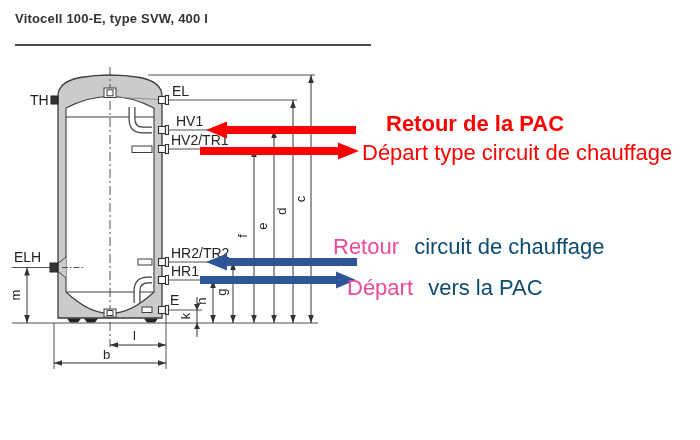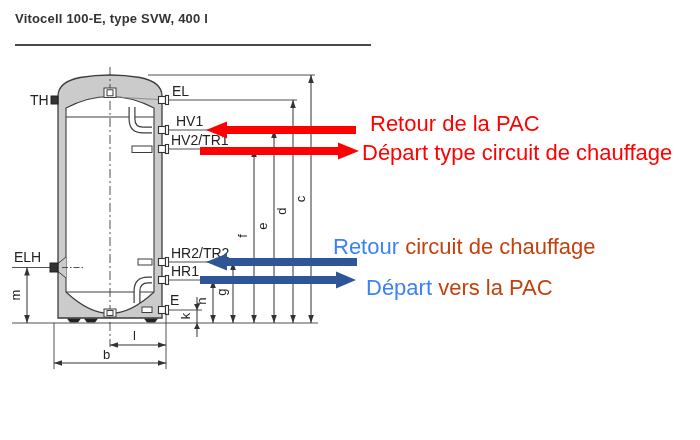--- a/index.html
+++ b/index.html
@@ -8,22 +8,22 @@
     font-family:"Liberation Sans", sans-serif;
   }
   .title{
     position:absolute;left:15px;top:11px;font-size:13px;font-weight:bold;color:#333;
     letter-spacing:.2px;
   }
   .title-rule{position:absolute;left:15px;top:44px;width:356px;height:2px;background:#4a4a4a;}
   .diagram-svg{position:absolute;left:0;top:0;}
   .annot{position:absolute;font-size:22px;line-height:26px;white-space:nowrap;}
   .annot .red{color:#ff0000;}
-  .annot .blue{color:#3b82f6;}
-  .annot .dark{color:#c2410c;}
+  .annot .blue{color:#ec4899;}
+  .annot .dark{color:#0c4a6e;margin-left:9px;}
 </style>
 </head>
 <body>
 
 <div class="title">Vitocell 100-E, type SVW, 400 l</div>
 <div class="title-rule"></div>
 
 <svg class="diagram-svg" width="700" height="440" viewBox="0 0 700 440">
   <defs>
     <marker id="dar" viewBox="0 0 8 8" refX="8" refY="4" markerWidth="8" markerHeight="8" orient="auto-start-reverse" markerUnits="userSpaceOnUse">
@@ -163,19 +163,19 @@
     <text x="190" y="316" text-anchor="middle" transform="rotate(-90 190 316)">k</text>
     <text x="20" y="295" text-anchor="middle" transform="rotate(-90 20 295)">m</text>
   </g>
 
   <polygon fill="#ff0000" points="206,130 227,121.5 227,126 356,126 356,134 227,134 227,138.5"></polygon>
   <polygon fill="#ff0000" points="200,147 338,147 338,142.5 359,151 338,159.5 338,155 200,155"></polygon>
   <polygon fill="#2e5596" points="206,262 227,253.5 227,258 357,258 357,266 227,266 227,270.5"></polygon>
   <polygon fill="#2e5596" points="200,276 336,276 336,271.5 356,280 336,288.5 336,284 200,284"></polygon>
 </svg>
 
-<div class="annot" style="left:370px;top:111px;"><span class="red">Retour de la PAC</span><span class="red"></span></div>
+<div class="annot" style="left:386px;top:111px;font-weight:bold;"><span class="red">Retour de la PAC</span><span class="red"></span></div>
 
 <div class="annot" style="left:362px;top:140px;"><span class="red">Départ type circuit de chauffage</span><span class="red"></span></div>
 
 <div class="annot" style="left:333px;top:234px;"><span class="blue">Retour</span><span class="dark"> circuit de chauffage</span></div>
 
-<div class="annot" style="left:366px;top:275px;text-align:center;"><span class="blue">Départ</span><span class="dark"> vers la PAC</span></div>
+<div class="annot" style="left:347px;top:275px;text-align:center;"><span class="blue">Départ</span><span class="dark"> vers la PAC</span></div>
 
 </body></html>

